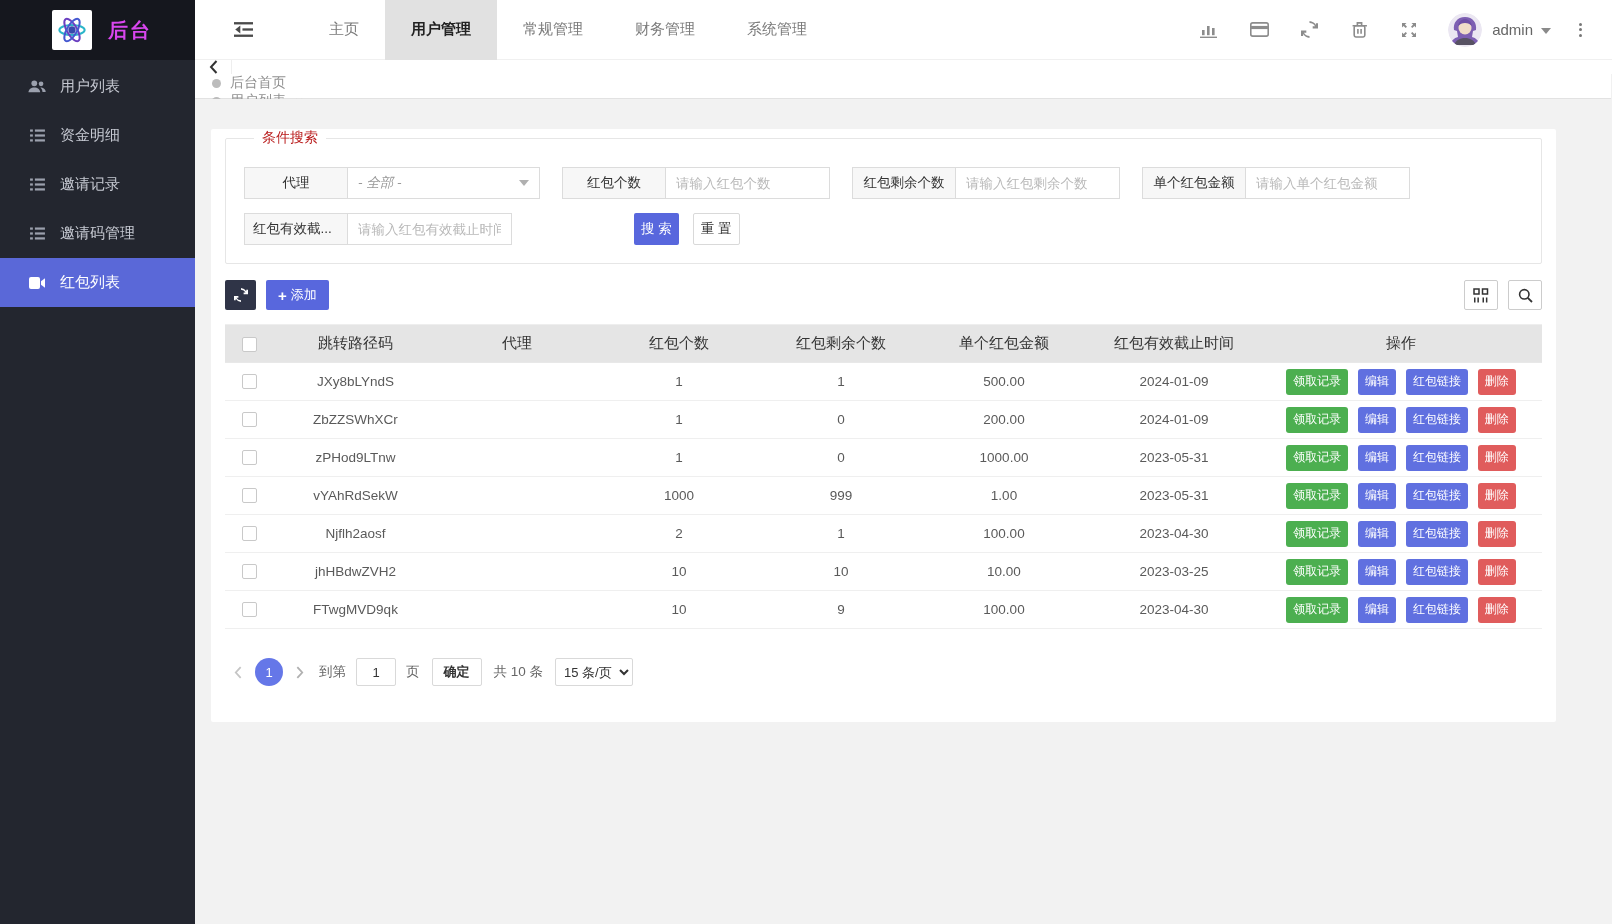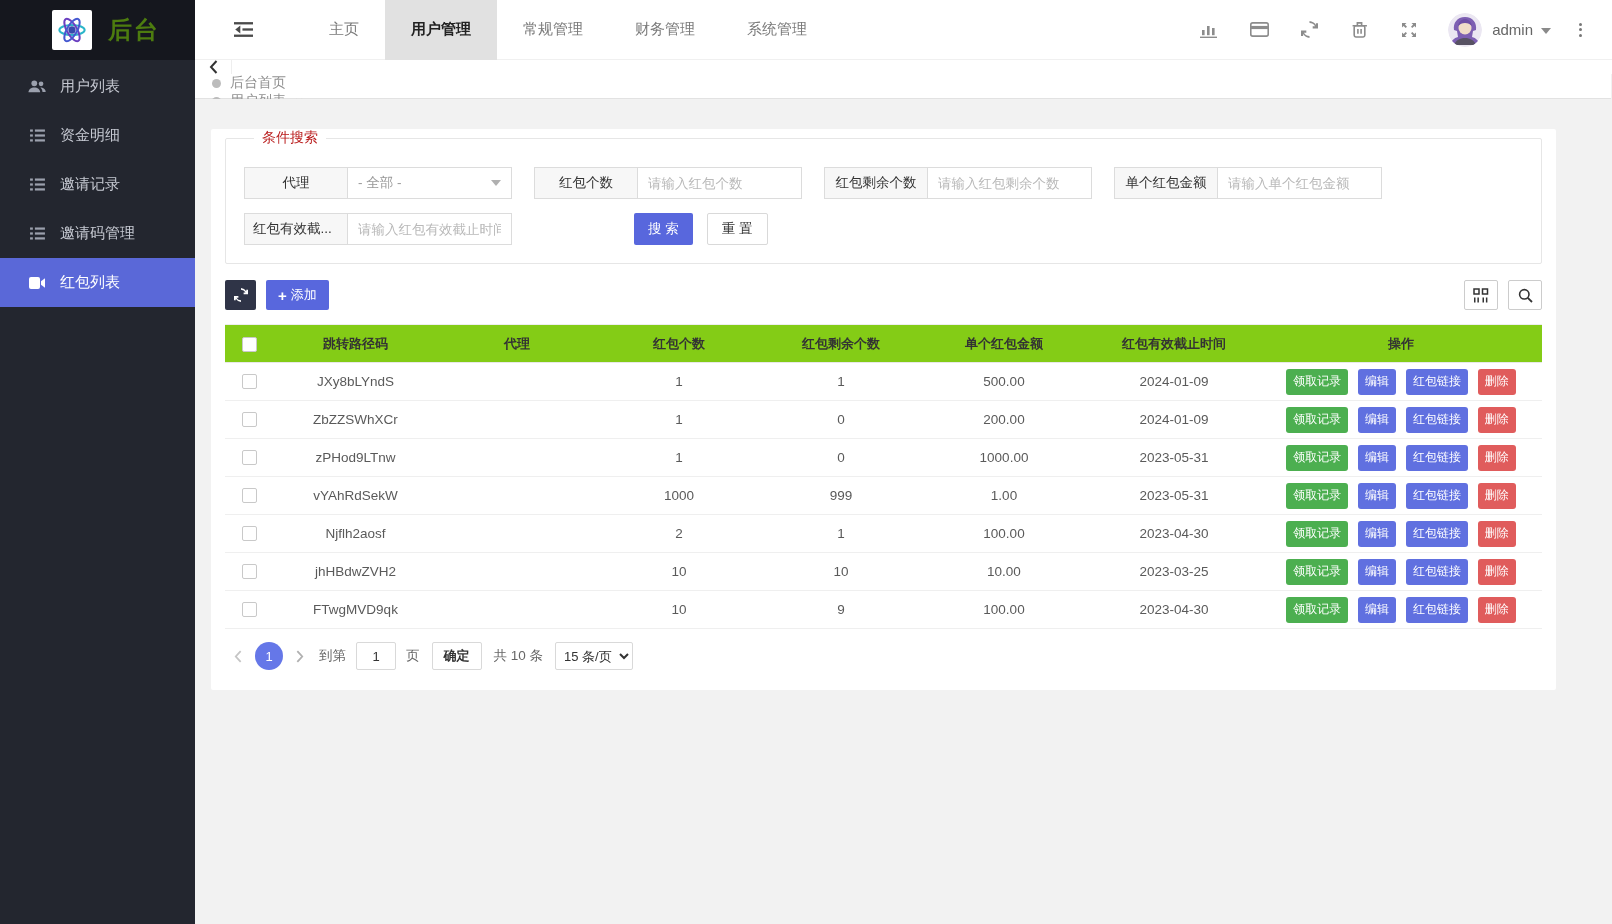--- a/index.html
+++ b/index.html
@@ -4,21 +4,21 @@
 <style>
   * { margin:0; padding:0; box-sizing:border-box; }
   html,body { width:1612px; height:924px; }
   body { font-family:"Liberation Sans","DejaVu Sans",sans-serif; background:#f2f2f2; color:#333; font-size:14px; overflow:hidden; }
   .app { display:flex; width:1612px; height:924px; }
 
   
   .sidebar { width:195px; background:#23262f; flex:0 0 195px; display:flex; flex-direction:column; }
   .logo-bar { height:60px; background:#15171e; display:flex; align-items:center; padding-left:52px; cursor:pointer; }
   .logo-img { width:40px; height:40px; background:#fff; border-radius:2px; display:flex; align-items:center; justify-content:center; }
-  .logo-title { color:#4d7c0f; font-size:24px; font-weight:bold; margin-left:16px; letter-spacing:2px; }
+  .logo-title { color:#d946ef; font-size:20px; font-weight:bold; margin-left:16px; letter-spacing:2px; }
   .side-menu { padding-top:2px; }
   .side-item { height:49px; display:flex; align-items:center; padding-left:27px; color:#c6c9d2; font-size:15px; cursor:pointer; }
   .side-item .side-icon { width:20px; display:inline-flex; justify-content:center; color:#9ba0ad; margin-right:13px; }
   .side-item.active { background:var(--sidebar_active,#5a68d8); color:#fff; }
   .side-item.active .side-icon { color:#fff; }
 
   
   .main { flex:1; display:flex; flex-direction:column; min-width:0; }
 
   
@@ -54,53 +54,53 @@
   
   .search-fs { margin:14px 14px 4px; border:1px solid #e6e6e6; border-radius:2px; padding:16px 18px 18px; }
   .search-fs legend { font-size:14px; color:#b91c1c; padding:0 8px; margin-left:10px; }
   .srow { display:flex; align-items:center; margin-top:4px; }
   .srow + .srow { margin-top:14px; }
   .group { display:flex; height:32px; margin-right:22px; }
   .glabel { display:flex; align-items:center; justify-content:center; padding:0 10px; min-width:104px; background:#f7f7f7; border:1px solid #dcdcdc; font-size:13.5px; color:#333; white-space:nowrap; overflow:hidden; }
   .glabel.trunc { max-width:104px; display:block; line-height:30px; text-align:left; padding:0 8px; text-overflow:clip; }
   .ginput { width:165px; height:32px; border:1px solid #dcdcdc; margin-left:-1px; padding:0 10px; font-size:13.5px; color:#333; outline:none; background:#fff; }
   .ginput::placeholder { color:#b9b9b9; }
-  .gselect { width:165px; height:32px; border:1px solid #dcdcdc; margin-left:-1px; padding:0 10px; display:flex; align-items:center; justify-content:space-between; font-size:13.5px; color:#999; cursor:pointer; background:#fff; }
+  .gselect { width:193px; height:32px; border:1px solid #dcdcdc; margin-left:-1px; padding:0 10px; display:flex; align-items:center; justify-content:space-between; font-size:13.5px; color:#999; cursor:pointer; background:#fff;font-style:italic; }
   .gselect .sel-caret { width:0; height:0; border-left:5px solid transparent; border-right:5px solid transparent; border-top:6px solid #b0b0b0; }
-  .btn { height:32px; padding:0 14px; border-radius:2px; font-size:13.5px; cursor:pointer; border:1px solid transparent; }
+  .btn { height:32px; padding:0 7px; border-radius:2px; font-size:13.5px; cursor:pointer; border:1px solid transparent; }
   .btn.primary { background:var(--accent,#5867dd); color:#fff; border:none; }
   .btn.plain { background:#fff; border:1px solid #d9d9d9; color:#333; margin-left:14px; }
   .srow .btn.primary { margin-left:100px; }
 
   
   .toolbar { display:flex; align-items:center; margin:16px 14px 0; }
   .tb-refresh { width:31px; height:30px; background:#2f3447; border:none; border-radius:2px; display:flex; align-items:center; justify-content:center; cursor:pointer; }
   .tb-add { height:30px; background:var(--accent,#5867dd); color:#fff; border:none; border-radius:2px; padding:0 12px; margin-left:10px; font-size:13px; display:flex; align-items:center; cursor:pointer; }
   .tb-add .plus { font-size:15px; font-weight:bold; margin-right:4px; line-height:1; }
   .tb-right { margin-left:auto; display:flex; }
   .tb-icon { width:34px; height:30px; background:#fff; border:1px solid #ccc; border-radius:2px; margin-left:10px; display:flex; align-items:center; justify-content:center; cursor:pointer; }
 
   
   table { width:calc(100% - 28px); margin:14px 14px 0; border-collapse:collapse; table-layout:fixed; }
-  thead th { background:#84cc16; height:38px; font-size:13px; font-weight:bold; color:#333; border-top:1px solid #eee; border-bottom:1px solid #e8e8e8; text-align:center; }
+  thead th { background:#e5e5e5; height:38px; font-size:15px; font-weight:normal; color:#333; border-top:1px solid #eee; border-bottom:1px solid #e8e8e8; text-align:center; }
   tbody td { height:38px; font-size:13.5px; color:#5a5a5a; border-bottom:1px solid #efefef; text-align:center; white-space:nowrap; }
   .cb { width:15px; height:15px; border:1px solid #c9c9c9; border-radius:2px; background:#fff; display:inline-block; vertical-align:middle; cursor:pointer; }
   .acts { white-space:nowrap; }
   .act { display:inline-block; border:none; border-radius:3px; color:#fff; font-size:12px; padding:4.5px 7px; margin:0 3px; cursor:pointer; }
   .act.green { background:var(--green,#4caf50); }
   .act.blue { background:var(--blue,#6070e0);text-align:center; }
   .act.red { background:var(--red,#e05c5c); }
 
   
   .pager { display:flex; align-items:center; margin:13px 14px 4px; font-size:13.5px; color:#666; }
   .pg-arrow { width:26px; height:28px; display:flex; align-items:center; justify-content:center; cursor:pointer; }
   .pg-num { width:28px; height:28px; border-radius:50%; background:#6577e8; color:#fff; display:flex; align-items:center; justify-content:center; font-size:13px; margin:0 4px; cursor:pointer; }
   .pg-text { margin:0 6px; }
   .pg-input { width:40px; height:28px; border:1px solid #d9d9d9; border-radius:2px; text-align:center; font-size:13px; color:#333; outline:none; margin:0 4px; }
-  .pg-confirm { height:28px; padding:0 11px; background:#fff; border:1px solid #d9d9d9; border-radius:2px; font-size:13px; font-weight:bold; color:#333; cursor:pointer; margin:0 6px; }
+  .pg-confirm { height:28px; padding:0 11px; background:#fff; border:1px solid #d9d9d9; border-radius:2px; font-size:13px; font-weight:bold; color:#333; cursor:pointer; margin:16px 6px; }
   .pg-size { height:28px; border:1px solid #d9d9d9; border-radius:2px; font-size:13px; color:#333; padding:0 4px; margin-left:6px; background:#fff; cursor:pointer; }
 </style>
 </head>
 <body>
 
 <div class="app">
 
   <aside class="sidebar">
     <div class="logo-bar">
       <span class="logo-img">

